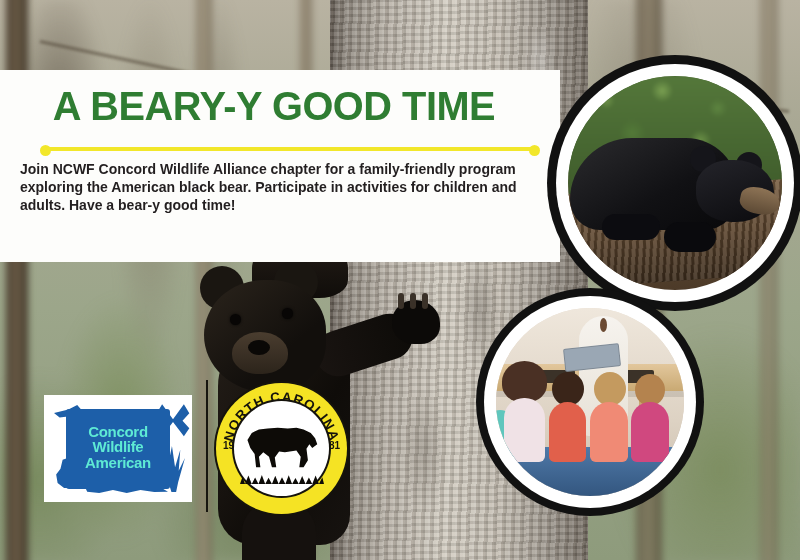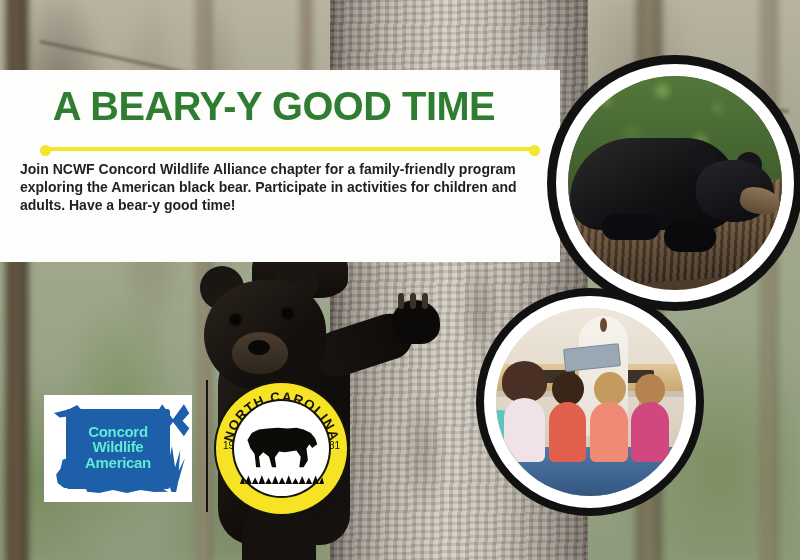--- a/index.html
+++ b/index.html
@@ -266,21 +266,21 @@
     box-shadow:0 0 0 2px #15130c;
   }
   .ncwf-inner{
     position:absolute;left:18px;top:18px;width:95px;height:95px;border-radius:50%;
     background:#ffffff;
     box-shadow:0 0 0 2px #15130c;
   }
   .ncwf-arc{position:absolute;left:0;top:0;width:131px;height:131px;}
   .ncwf-arc text{font-family:"Liberation Sans", sans-serif;font-weight:700;font-size:13.4px;letter-spacing:1.1px;fill:#15130c;}
   .ncwf-year{
-    position:absolute;top:57px;font-size:10px;font-weight:400;color:#15130c;
+    position:absolute;top:57px;font-size:10px;font-weight:700;color:#15130c;
     font-family:"Liberation Sans", sans-serif;
   }
   .ncwf-year.l{left:7px;}
   .ncwf-year.r{right:7px;}
   .bison{
     position:absolute;left:12px;top:24px;width:72px;height:44px;background:#0d0b07;
     clip-path:polygon(
       2% 34%, 8% 18%, 18% 10%, 30% 8%, 44% 6%, 58% 8%, 70% 6%, 80% 10%,
       90% 18%, 96% 30%, 99% 44%, 92% 52%, 88% 44%, 84% 54%, 86% 80%, 80% 96%,
       74% 96%, 76% 72%, 70% 58%, 54% 62%, 46% 60%, 40% 74%, 42% 96%, 36% 96%,

